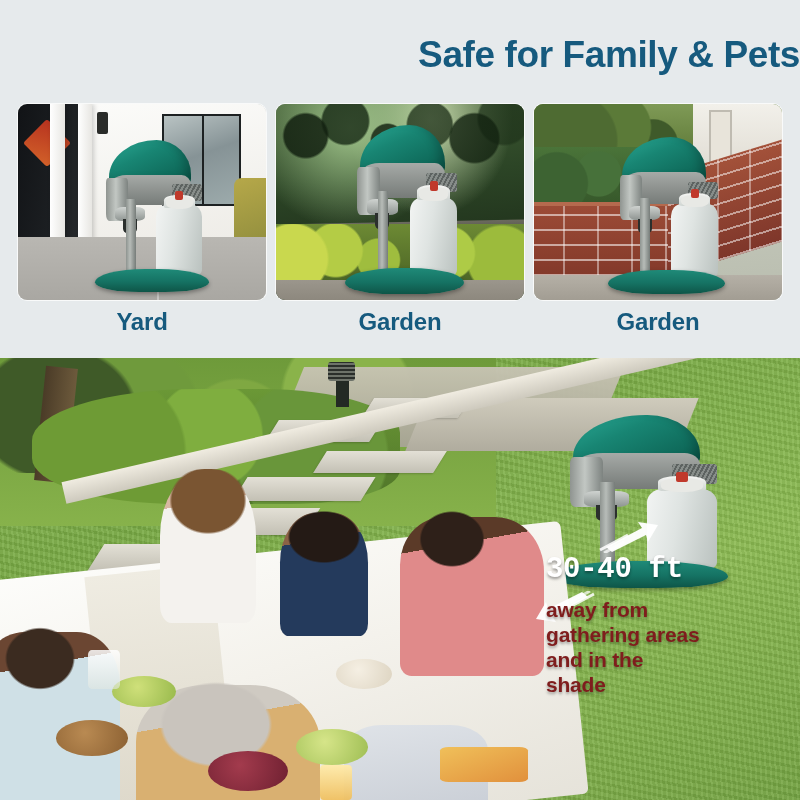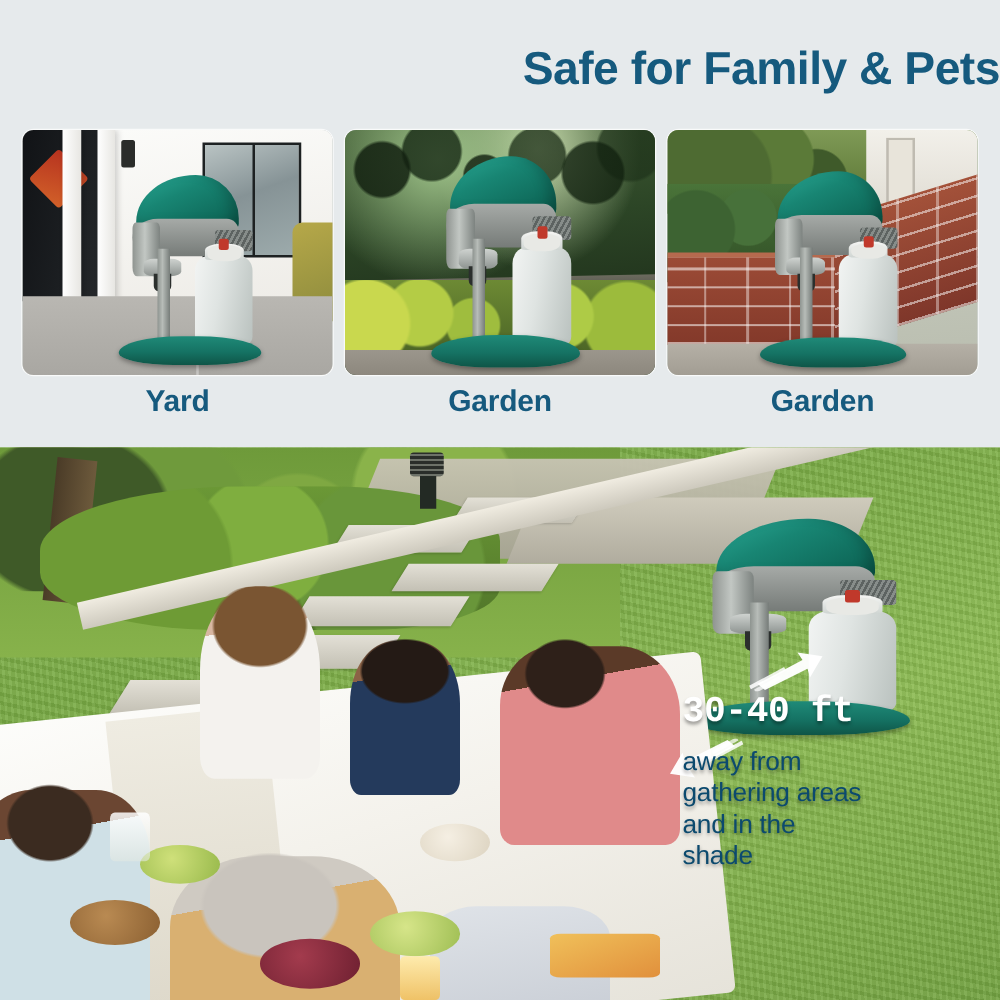--- a/index.html
+++ b/index.html
@@ -419,22 +419,22 @@
     color: #ffffff;
     letter-spacing: -0.3px;
     text-shadow: 0 2px 3px rgba(0,0,0,.38);
     line-height: 34px;
     font-family: Liberation Mono, monospace;
   }
   #dist-desc {
     position: relative;
     margin-top: 10px;
     font-size: 21px;
-    font-weight: normal;
-    color: #0c4a6e;
+    font-weight: bold;
+    color: #7f1d1d;
     line-height: 25px;
     letter-spacing: -0.2px;
     text-shadow: 0 2px 3px rgba(0,0,0,.34);
     width: 200px;
   }
   .arrow-icon { position: absolute; }
   #arrow-up { left: 52px; top: -32px; }
   #arrow-down { left: -12px; top: 38px; }
 </style>
 </head>

